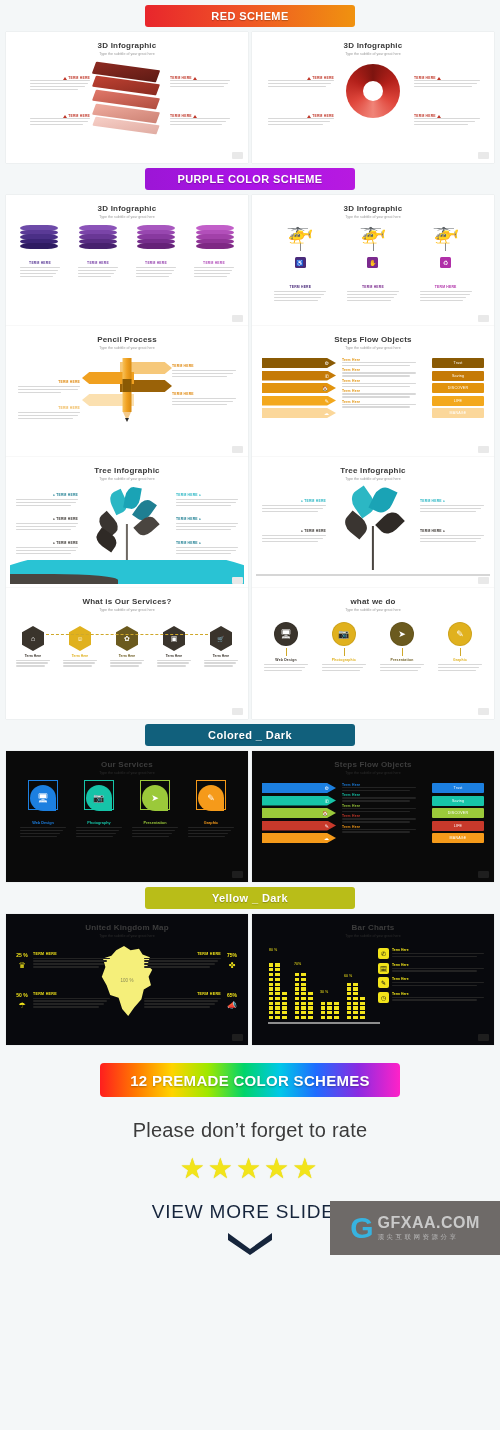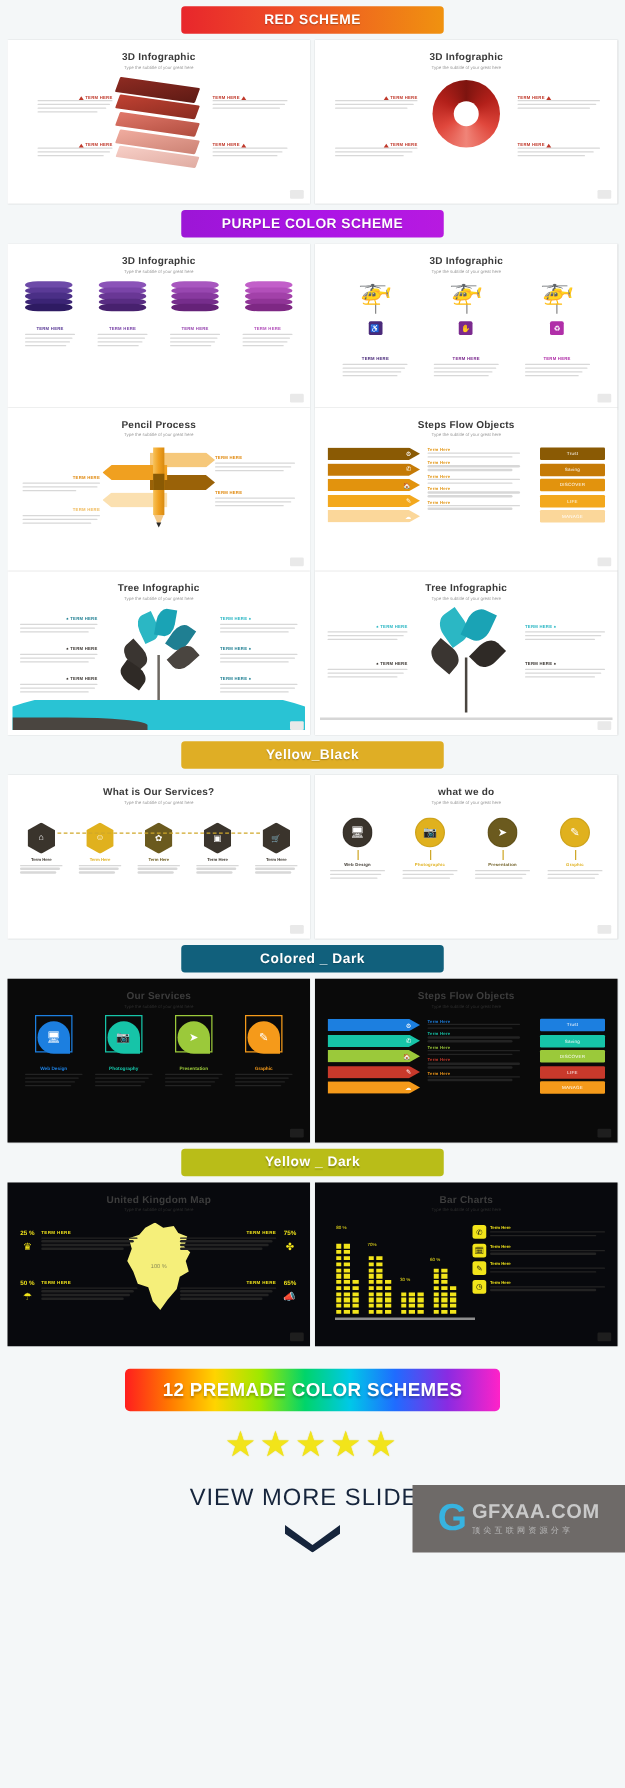--- a/index.html
+++ b/index.html
@@ -562,23 +562,20 @@
           <div class="term" style="color:#3a3531"><span>TERM HERE</span> ♠</div>
           <div class="tline" style="width:100%;margin-top:2px"></div>
             <div class="tline" style="width:96%"></div>
             <div class="tline" style="width:88%"></div>
         </div>
       </div>
       <div class="page-badge"></div>
     </div>
   </div>
 
-  <div class="banner-wrap">
-    <div class="banner bn-gold">Yellow_Black</div>
-  </div>
   <div class="row">
 
     <div class="slide">
       <div class="slide-inner">
         <div class="s-title">What is Our Services?</div>
         <div class="s-sub">Type the subtitle of your great here</div>
         <div class="hex-row">
           <div class="hexw">
             <div class="hex" style="background:#3a342c">⌂</div>
             <div class="hex-lbl" style="color:#3a342c">Term Here</div>
@@ -1012,20 +1009,21 @@
         </div>
       </div>
       <div class="page-badge"></div>
     </div>
   </div>
 
   <div class="rainbow-wrap">
     <div class="rainbow">12 PREMADE COLOR SCHEMES</div>
   </div>
 
+  <div class="rate-txt">Please don’t forget to rate</div>
 
   <div class="stars">★★★★★</div>
 
   <div class="vms">VIEW MORE SLIDES</div>
 
   <div class="chev">
     <svg width="44" height="22" viewBox="0 0 44 22">
       <polygon points="0,0 22,16 44,0 44,7 22,22 0,7" fill="#16253c"></polygon>
     </svg>
   </div>

